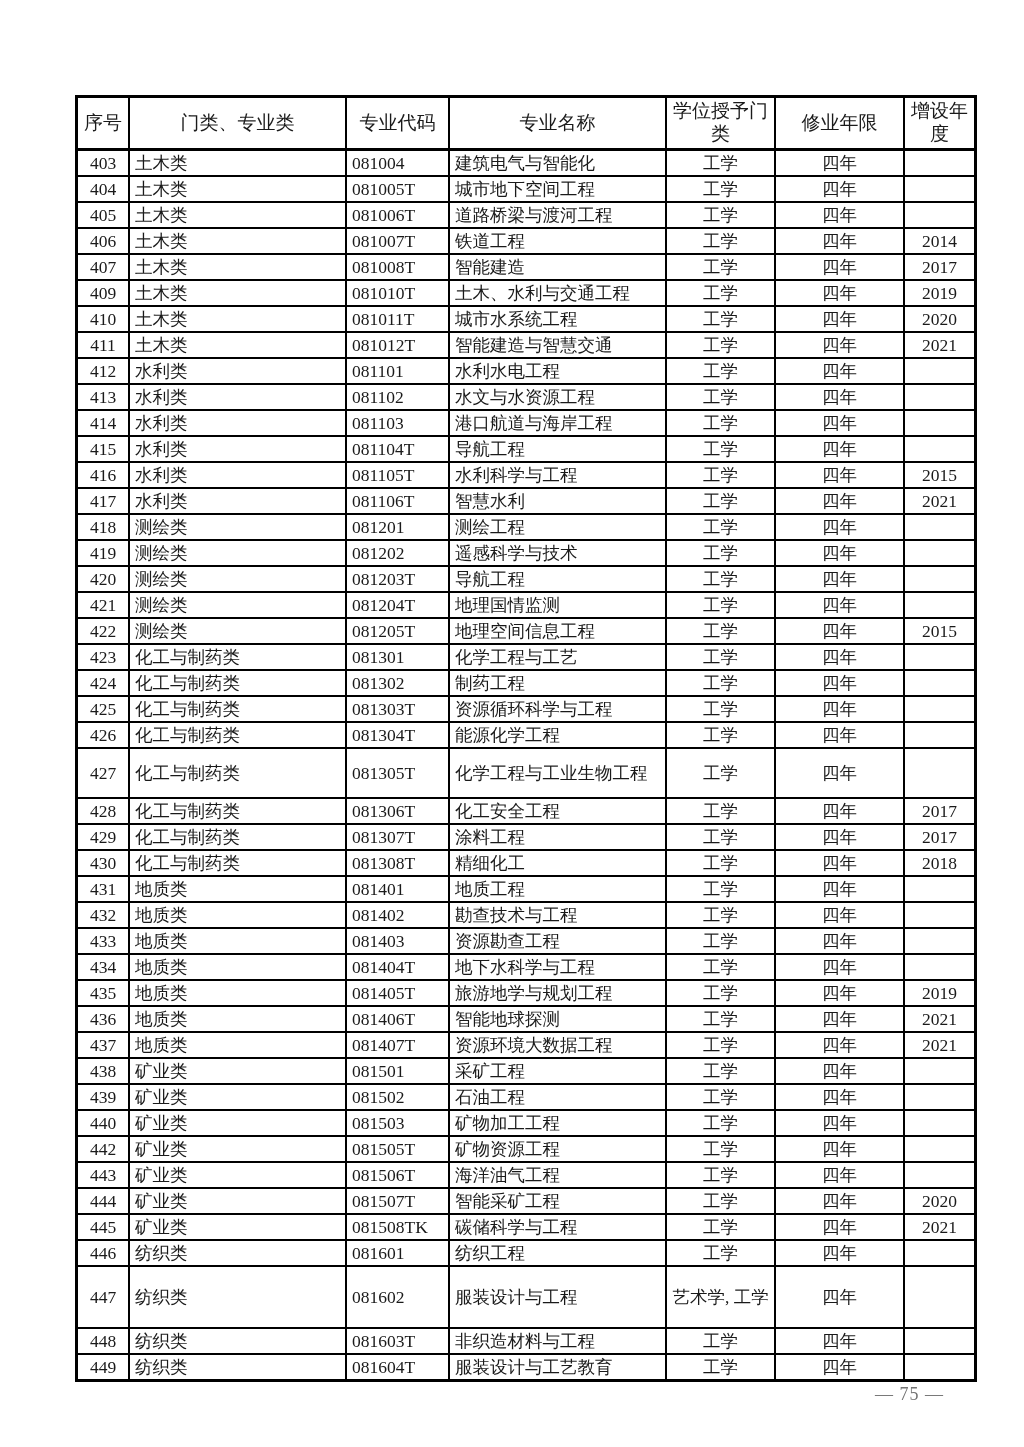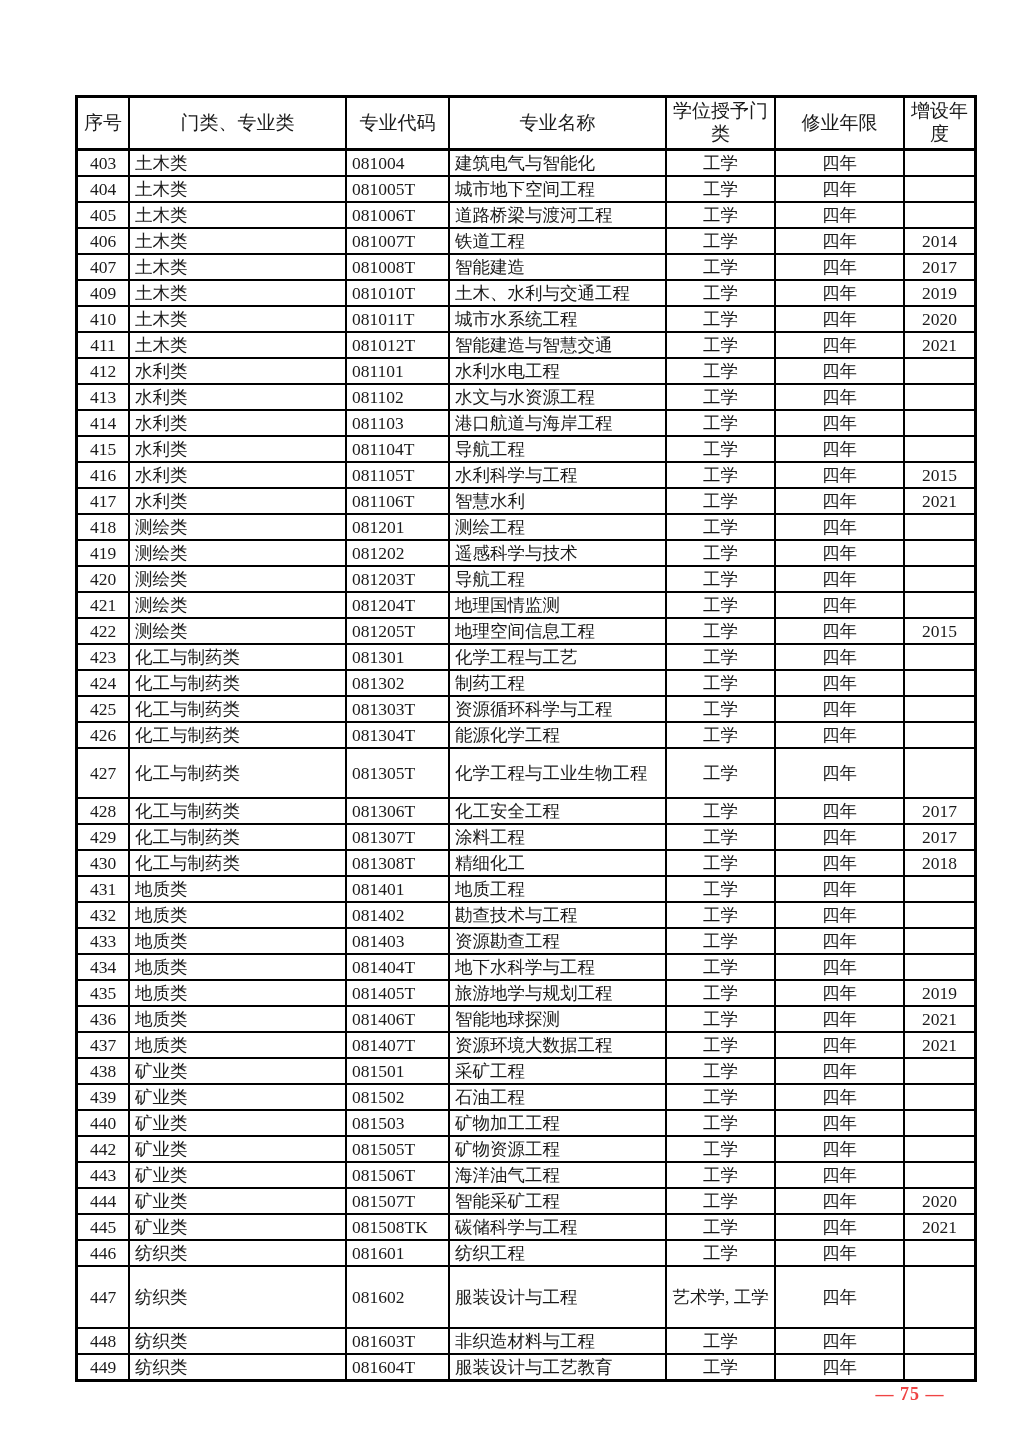--- a/index.html
+++ b/index.html
@@ -56,25 +56,24 @@
   .col3 { width: 209px; text-align: left; }
   .col4 { width: 101px; text-align: center; }
   .col5 { width: 121px; text-align: center; }
   .col6 { width: 63px;  text-align: center; }
   .page-number {
     position: absolute;
     top: 1384px;
     left: 875px;
     width: 70px;
     font-size: 18px;
-    text-align: center;
-    color: #ef4444;
+    text-align: left;
+    color: #737373;
     letter-spacing: 1px;
     white-space: nowrap;
-    font-weight: bold;
   }
 </style>
 </head>
 <body>
 
 <div class="page">
 
   <table class="majors">
     <thead>
       <tr>

